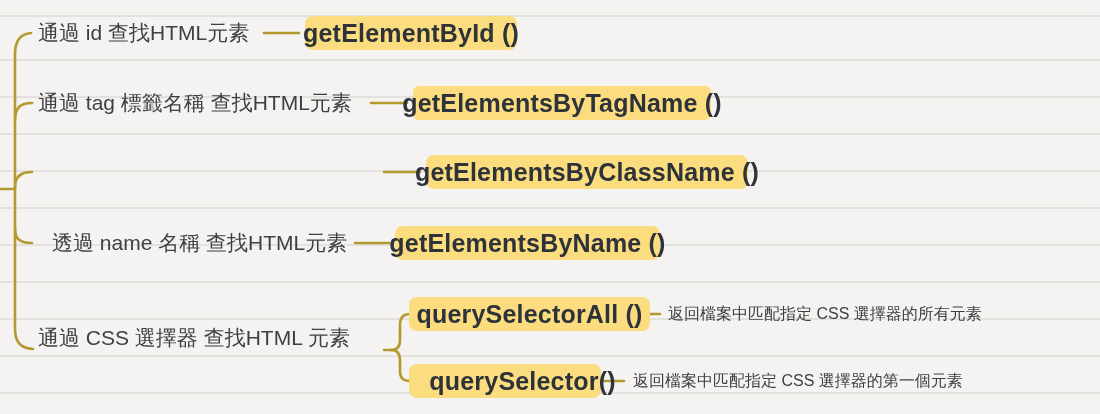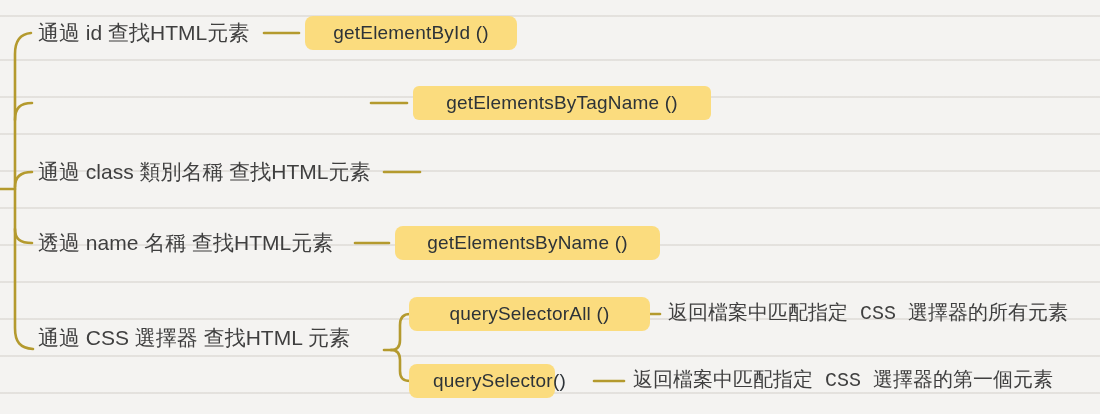--- a/index.html
+++ b/index.html
@@ -47,39 +47,38 @@
     font-size:21px;
     color:var(--label-text);
     line-height:1.2;
   }
   .method-node{
     position:absolute;
     height:34px;
     border-radius:8px;
     background:var(--node-fill);
     color:var(--node-text);
-    font-weight:400;
-    font-size:19px;
+    font-weight:700;
+    font-size:25px;
     letter-spacing:0.2px;
     display:flex;
     align-items:center;
     justify-content:center;
     white-space:nowrap;
     box-sizing:border-box;
     padding:0 10px;
     cursor:pointer;
   }
   .desc-label{
     position:absolute;
     transform:translateY(-50%);
     white-space:nowrap;
-    font-size:20px;
+    font-size:16px;
     color:var(--label-text);
     line-height:1.2;
-    font-family:Liberation Mono, monospace;
   }
 </style>
 </head>
 <body>
 
 <div class="canvas">
 
   <svg class="connectors" viewBox="0 0 1100 414" xmlns="http://www.w3.org/2000/svg">
 
     <path d="M 0 189 H 15"></path>
@@ -97,26 +96,27 @@
 
     <path d="M 384 350 H 391"></path>
     <path d="M 391 350 C 398 350 400 346 400 340 V 325 C 400 318 403 314 410 314"></path>
     <path d="M 391 350 C 398 350 400 354 400 360 V 371 C 400 378 403 381 410 381"></path>
 
     <path d="M 637 314 H 660"></path>
     <path d="M 594 381 H 624"></path>
   </svg>
 
   <span class="branch-label" style="left:38px;top:33px;">通過 id 查找HTML元素</span>
-  <span class="branch-label" style="left:38px;top:172px;">通過 class 類別名稱 查找HTML元素</span>
-  <span class="branch-label" style="left:38px;top:243px;">透過 name 名稱 查找HTML元素</span>
+  <span class="branch-label" style="left:38px;top:103px;">通過 tag 標籤名稱 查找HTML元素</span>
+  <span class="branch-label" style="left:52px;top:243px;">透過 name 名稱 查找HTML元素</span>
   <span class="branch-label" style="left:38px;top:338px;">通過 CSS 選擇器 查找HTML 元素</span>
 
   <div class="method-node" style="left:305px;top:16px;width:212px;">getElementById ()</div>
   <div class="method-node" style="left:413px;top:86px;width:298px;border-radius:6px;">getElementsByTagName ()</div>
+  <div class="method-node" style="left:426px;top:155px;width:322px;">getElementsByClassName ()</div>
   <div class="method-node" style="left:395px;top:226px;width:265px;">getElementsByName ()</div>
   <div class="method-node" style="left:409px;top:297px;width:241px;">querySelectorAll ()</div>
-  <div class="method-node" style="left:409px;top:364px;width:146px;padding-left:45px;">querySelector()</div>
+  <div class="method-node" style="left:409px;top:364px;width:192px;padding-left:45px;">querySelector()</div>
 
   <span class="desc-label" style="left:668px;top:314px;">返回檔案中匹配指定 CSS 選擇器的所有元素</span>
   <span class="desc-label" style="left:633px;top:381px;">返回檔案中匹配指定 CSS 選擇器的第一個元素</span>
 
 </div>
 
 </body></html>

